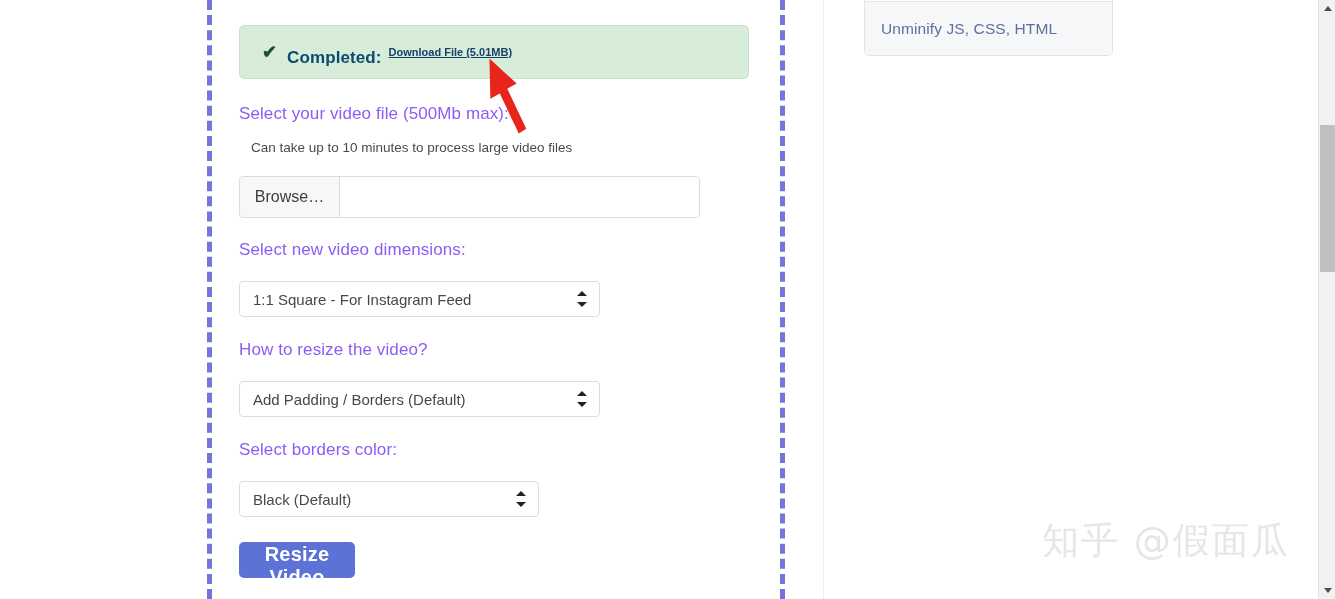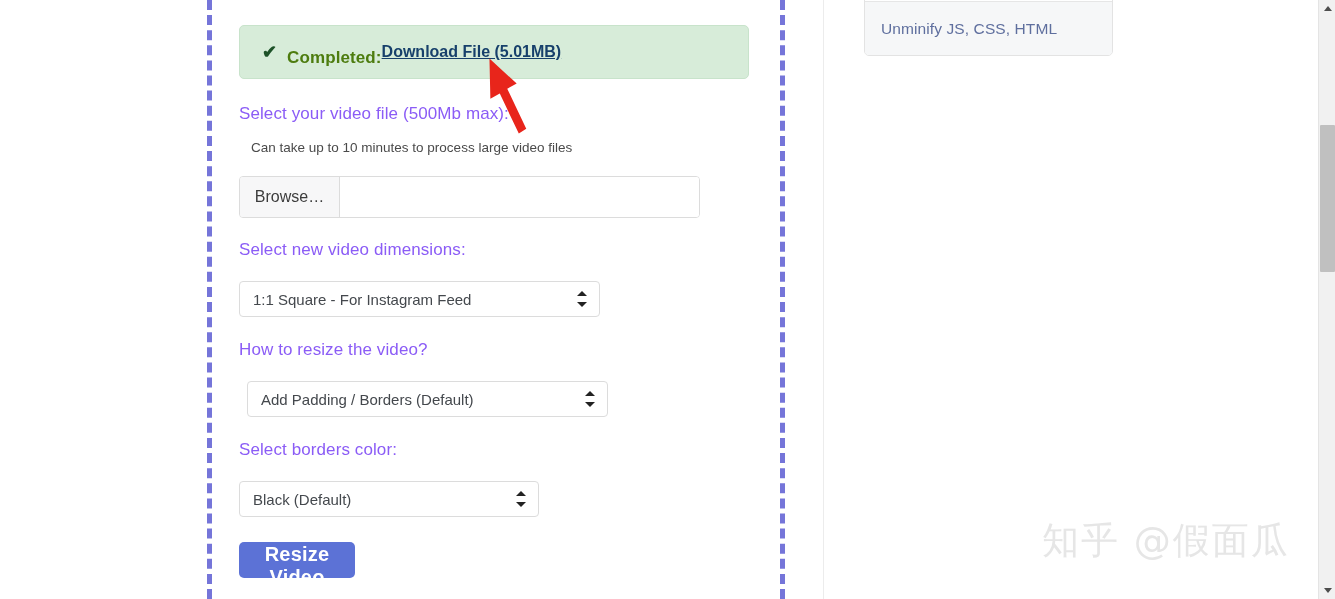--- a/index.html
+++ b/index.html
@@ -72,29 +72,30 @@
     display: inline-block;
     margin-right: 10px;
     font-size: 18px;
     line-height: 1;
     color: #1d5228;
     font-weight: bold;
   }
   .alert-label {
     font-size: 17px;
     font-weight: bold;
-    color: #4d7c0f;
+    color: #0c4a6e;
     letter-spacing: 0.1px;
     margin-top: 12px;
   }
   .alert-link {
-    font-size: 16px;
+    font-size: 11px;
     font-weight: bold;
     color: #17406b;
     text-decoration: underline;
+    margin-left: 7px;
     cursor: pointer;
   }
 
   .field-label {
     position: absolute;
     font-size: 17px;
     color: #8b5cf6;
     letter-spacing: 0.1px;
     white-space: nowrap;
   }
@@ -172,21 +173,21 @@
   .select-arrows::before {
     top: 2px;
     border-bottom: 5px solid #222;
   }
   .select-arrows::after {
     bottom: 2px;
     border-top: 5px solid #222;
   }
 
   .sel-dim    { left: 0;  top: 281px; width: 361px; gap: 24px; }
-  .sel-resize { left: 8px;  top: 381px; width: 361px; }
+  .sel-resize { left: 0;  top: 381px; width: 361px; }
   .sel-color  { left: 0;  top: 481px; width: 300px; }
 
   
   .btn-primary {
     position: absolute;
     left: 0;
     top: 542px;
     width: 116px;
     height: 36px;
     background: #5c72d6;

